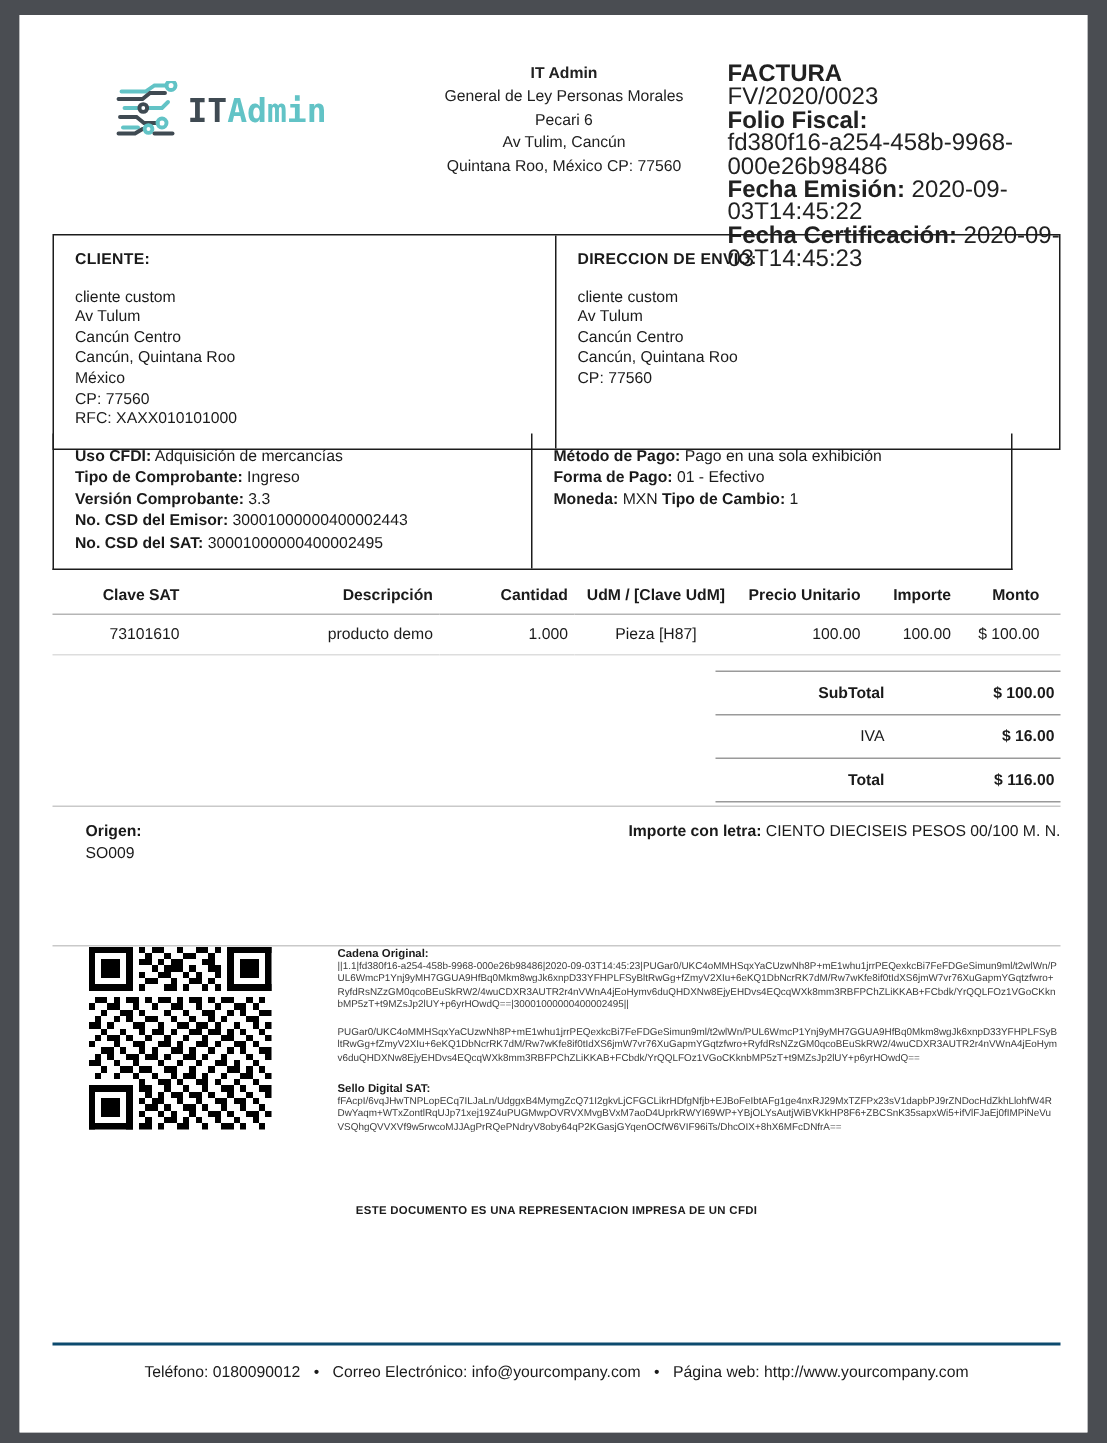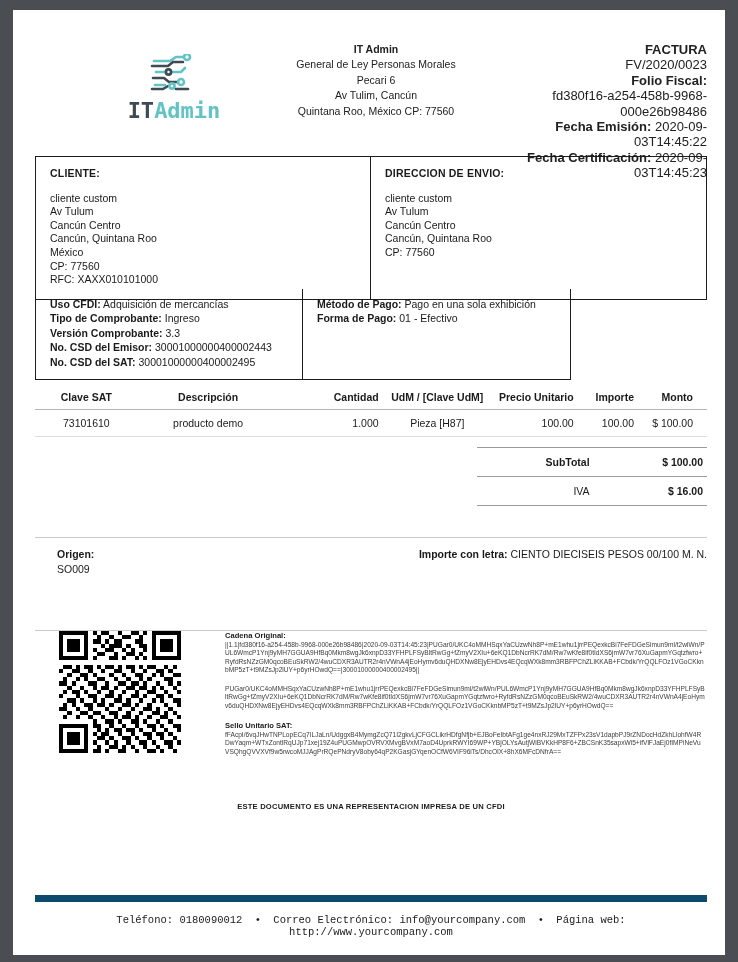--- a/index.html
+++ b/index.html
@@ -29,43 +29,43 @@
   }
   
   .header {
     position: absolute;
     left: 22px; top: 32px;
     width: 672px;
     display: flex;
     align-items: flex-start;
   }
   .logo-col { width: 232px; padding-top: 12px; padding-left: 42px; box-sizing: border-box;}
-  .logo-wrap { display: flex; align-items: center; flex-direction: column; }
+  .logo-wrap { display: flex; align-items: center; }
   .logo-mark { width: 44px; height: 40px; flex: 0 0 44px; }
   .logo-text {
     font-family: "DejaVu Sans Mono", monospace;
     font-size: 22px;
     letter-spacing: 0px;
     margin-left: 4px;
     white-space: nowrap;
   }
   .logo-it { color: #3f4a52; font-weight: 700; }
   .logo-admin { color: #62c3c6; font-weight: 700; }
 
   .emisor-col {
     width: 218px;
     text-align: center;
     font-size: 10.5px;
     line-height: 15.4px;
     color: #212121;
   }
   .factura-col {
     width: 222px;
-    text-align: right;
-    font-size: 13px;
+    text-align: left;
+    font-size: 16px;
     line-height: 15.4px;
     color: #212121;
   }
   .b { font-weight: bold; }
 
   
   .boxes {
     position: absolute;
     left: 22px; top: 146px;
     width: 672px;
@@ -80,21 +80,21 @@
     font-size: 10.5px;
     line-height: 13.6px;
   }
   .box-half.left { border-right: 1px solid #1c1c1c; }
   .box-title { font-weight: bold; font-size: 10.5px; margin-bottom: 11px; letter-spacing: .2px;}
   .addr-line { white-space: nowrap; }
 
   .boxes2 {
     position: absolute;
     left: 22px; top: 279px;
-    width: 536px;
+    width: 640px;
     display: flex;
     border: 1px solid #1c1c1c;
     border-top: none;
     box-sizing: border-box;
     min-height: 75px;
   }
   .boxes2 .box-half { padding: 8px 14px 10px 14px; }
   .kv { white-space: nowrap; line-height: 14.4px; }
   .kv .k { font-weight: bold; }
 
@@ -109,21 +109,21 @@
   .items th {
     font-weight: bold;
     border-bottom: 1px solid #b5b5b5;
     padding: 2px 4px 6px 4px;
     font-size: 10.5px;
   }
   .items td {
     padding: 7px 4px 7px 4px;
     border-bottom: 1px solid #dddddd;
   }
-  .ta-l { text-align: center; }
+  .ta-l { text-align: right; }
   .ta-r { text-align: right; }
   .ta-c { text-align: center; }
 
   
   .totals {
     position: absolute;
     right: 18px; top: 437px;
     width: 230px;
     border-collapse: collapse;
     font-size: 10.5px;
@@ -184,26 +184,25 @@
     font-size: 7.6px;
     font-weight: bold;
     color: #1b1b1b;
     letter-spacing: .2px;
   }
   
   .footer {
     position: absolute;
     left: 22px; top: 885px;
     width: 672px;
-    border-top: 7px solid #0c4a6e;
+    border-top: 2px solid #0c4a6e;
     padding-top: 12px;
     text-align: center;
     font-size: 10.5px;
     color: #1a1a1a;
-    font-family: Liberation Mono, monospace;
   }
   .dot { padding: 0 6px; }
 </style>
 </head>
 <body>
 
 <div id="page-shell">
  <div class="sheet">
 
   <div class="header">
@@ -305,20 +304,26 @@
       </div>
     </div>
     <div class="box-half">
       <div class="kv">
         <span class="k">Método de Pago:</span>
         <span>Pago en una sola exhibición</span>
       </div>
       <div class="kv">
         <span class="k">Forma de Pago:</span>
         <span>01 - Efectivo</span>
+      </div>
+      <div class="kv">
+        <span class="k">Moneda:</span>
+        <span>MXN</span>
+        <span class="k">Tipo de Cambio:</span>
+        <span>1</span>
       </div>
     </div>
   </div>
 
   <table class="items">
     <thead>
       <tr>
         <th class="ta-l" style="width:72px;padding-left:18px;">Clave SAT</th>
         <th class="ta-l" style="width:188px;">Descripción</th>
         <th class="ta-r" style="width:92px;">Cantidad</th>
@@ -343,20 +348,24 @@
 
   <table class="totals">
     <tbody>
           <tr>
       <td class="lbl bold">SubTotal</td>
       <td class="val bold">$ 100.00</td>
     </tr>
     <tr>
       <td class="lbl">IVA</td>
       <td class="val bold">$ 16.00</td>
+    </tr>
+    <tr>
+      <td class="lbl bold">Total</td>
+      <td class="val bold">$ 116.00</td>
     </tr>
   </tbody>
       </table>
 
   <div class="origen-row">
     <div class="origen-left">
       <div class="b">Origen:</div>
       <div>SO009</div>
     </div>
     <div class="origen-right">
@@ -602,21 +611,21 @@
         </g>
       </svg>
     </div>
 
     <div class="sello-col">
       <div class="sello-title">Cadena Original:</div>
       <div class="sello-body">||1.1|fd380f16-a254-458b-9968-000e26b98486|2020-09-03T14:45:23|PUGar0/UKC4oMMHSqxYaCUzwNh8P+mE1whu1jrrPEQexkcBi7FeFDGeSimun9ml/t2wlWn/PUL6WmcP1Ynj9yMH7GGUA9HfBq0Mkm8wgJk6xnpD33YFHPLFSyBltRwGg+fZmyV2XIu+6eKQ1DbNcrRK7dM/Rw7wKfe8if0tIdXS6jmW7vr76XuGapmYGqtzfwro+RyfdRsNZzGM0qcoBEuSkRW2/4wuCDXR3AUTR2r4nVWnA4jEoHymv6duQHDXNw8EjyEHDvs4EQcqWXk8mm3RBFPChZLiKKAB+FCbdk/YrQQLFOz1VGoCKknbMP5zT+t9MZsJp2lUY+p6yrHOwdQ==|30001000000400002495||</div>
 
       <div class="sello-body">PUGar0/UKC4oMMHSqxYaCUzwNh8P+mE1whu1jrrPEQexkcBi7FeFDGeSimun9ml/t2wlWn/PUL6WmcP1Ynj9yMH7GGUA9HfBq0Mkm8wgJk6xnpD33YFHPLFSyBltRwGg+fZmyV2XIu+6eKQ1DbNcrRK7dM/Rw7wKfe8if0tIdXS6jmW7vr76XuGapmYGqtzfwro+RyfdRsNZzGM0qcoBEuSkRW2/4wuCDXR3AUTR2r4nVWnA4jEoHymv6duQHDXNw8EjyEHDvs4EQcqWXk8mm3RBFPChZLiKKAB+FCbdk/YrQQLFOz1VGoCKknbMP5zT+t9MZsJp2lUY+p6yrHOwdQ==</div>
 
-      <div class="sello-title">Sello Unitario SAT:</div>
+      <div class="sello-title">Sello Digital SAT:</div>
       <div class="sello-body">fFAcpI/6vqJHwTNPLopECq7ILJaLn/UdggxB4MymgZcQ71I2gkvLjCFGCLikrHDfgNfjb+EJBoFeIbtAFg1ge4nxRJ29MxTZFPx23sV1dapbPJ9rZNDocHdZkhLlohfW4RDwYaqm+WTxZontlRqUJp71xej19Z4uPUGMwpOVRVXMvgBVxM7aoD4UprkRWYI69WP+YBjOLYsAutjWiBVKkHP8F6+ZBCSnK35sapxWi5+ifVlFJaEj0fIMPiNeVuVSQhgQVVXVf9w5rwcoMJJAgPrRQePNdryV8oby64qP2KGasjGYqenOCfW6VIF96iTs/DhcOIX+8hX6MFcDNfrA==</div>
     </div>
   </div>
 
   <div class="repr">ESTE DOCUMENTO ES UNA REPRESENTACION IMPRESA DE UN CFDI</div>
 
   <div class="footer">
     <span>Teléfono:</span>
     <span>0180090012</span>
     <span class="dot">•</span>

